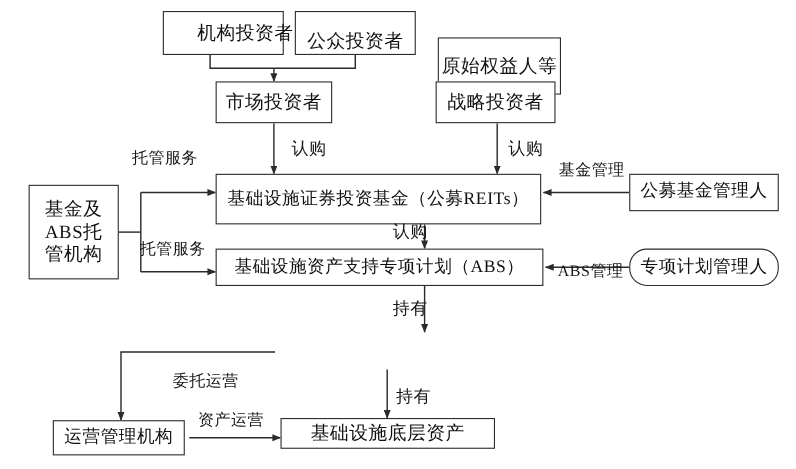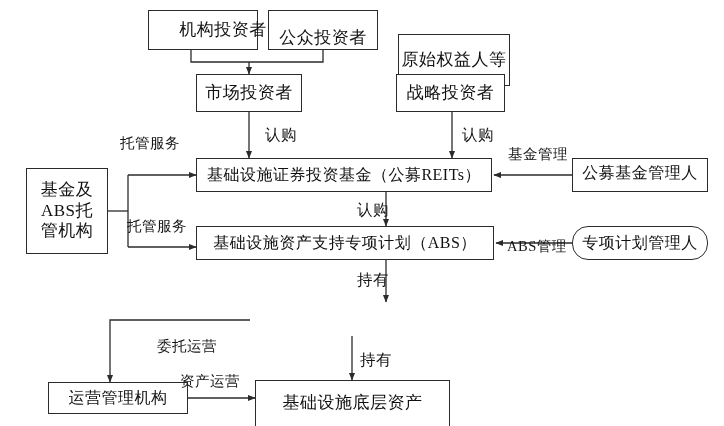--- a/index.html
+++ b/index.html
@@ -115,42 +115,42 @@
   <div class="node f17" style="left:396px; top:74px; width:109px; height:38px;">
     <span class="ln">战略投资者</span>
   </div>
 
   <div class="node multi f17" style="left:26px; top:168px; width:82px; height:86px;">
     <span class="ln">基金及</span>
     <span class="ln">ABS托</span>
     <span class="ln">管机构</span>
   </div>
 
-  <div class="node f16" style="left:196px; top:158px; width:296px; height:34px;">
+  <div class="node f16" style="left:196px; top:158px; width:296px; height:46px;">
     <span class="ln">基础设施证券投资基金（公募REITs）</span>
   </div>
 
   <div class="node f16" style="left:196px; top:226px; width:298px; height:34px;">
     <span class="ln">基础设施资产支持专项计划（ABS）</span>
   </div>
 
   <div class="node f16" style="left:572px; top:158px; width:136px; height:34px;font-family:Liberation Mono, monospace;">
     <span class="ln">公募基金管理人</span>
   </div>
 
   <div class="node f16" style="left:572px; top:226px; width:136px; height:34px;border-radius:16px;">
     <span class="ln">专项计划管理人</span>
   </div>
 
 
-  <div class="node f16" style="left:48px; top:382px; width:140px; height:32px;">
+  <div class="node f16" style="left:48px; top:382px; width:120px; height:32px;">
     <span class="ln">运营管理机构</span>
   </div>
 
-  <div class="node f17" style="left:255px; top:380px; width:195px; height:47px;">
+  <div class="node f17" style="left:255px; top:380px; width:195px; height:28px;">
     <span class="ln">基础设施底层资产</span>
   </div>
 
   <div class="edge-label f15" style="left:265px; top:125px;">认购</div>
 
   <div class="edge-label f15" style="left:462px; top:125px;">认购</div>
 
   <div class="edge-label f14" style="left:120px; top:134px;">托管服务</div>
 
   <div class="edge-label f14" style="left:127px; top:217px;">托管服务</div>

